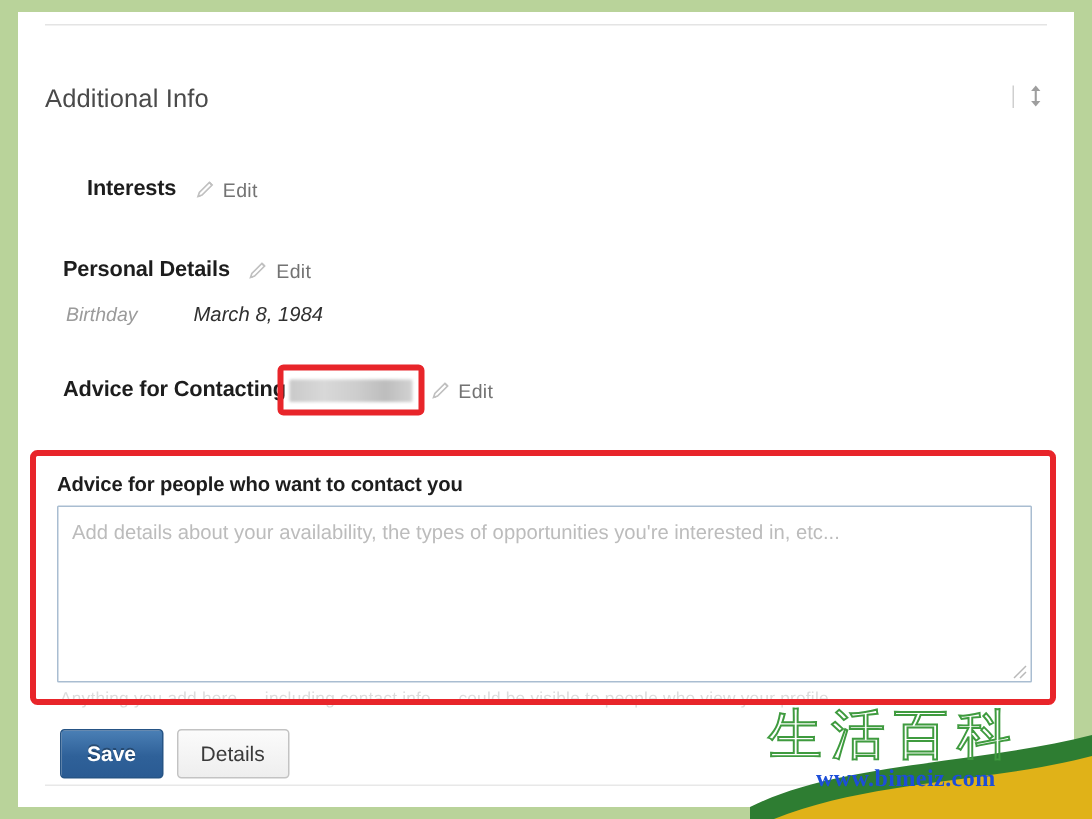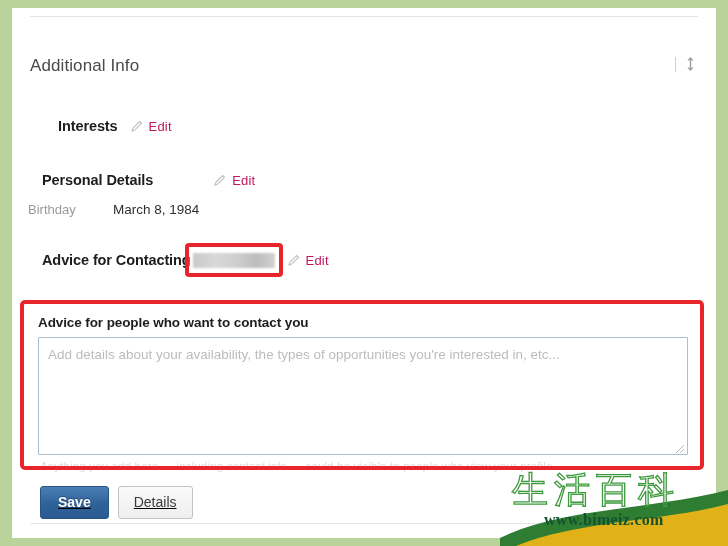--- a/index.html
+++ b/index.html
@@ -82,36 +82,37 @@
   }
   .edit-link {
     display: inline-flex;
     align-items: center;
     gap: 5px;
     margin-left: 12px;
     cursor: pointer;
   }
   .edit-label {
     font-size: 13px;
-    color: #be185d;
+    color: #737373;
     letter-spacing: 0.2px;
   }
   .pencil-icon svg { display: block; }
 
   #row-interests { top: 110px; margin-left: 16px; }
-  #row-personal  { top: 164px; gap: 48px; }
+  #row-personal  { top: 164px; }
   #row-advice    { top: 244px; }
 
   
   #birthday-row {
     position: absolute;
-    left: 16px;
+    left: 32px;
     top: 194px;
     display: flex;
     align-items: center;
+    font-style: italic;
   }
   #birthday-label {
     font-size: 13px;
     color: #9b9b9b;
     width: 85px;
   }
   #birthday-value {
     font-size: 13.5px;
     color: #303030;
   }
@@ -213,21 +214,20 @@
   }
 
   
   #actions {
     position: absolute;
     left: 28px;
     top: 478px;
     display: flex;
     align-items: center;
     gap: 9px;
-    text-decoration: underline;
   }
   #save-button {
     background: linear-gradient(180deg,#4a7fb5 0%, #2f6199 55%, #2a5b93 100%);
     border: 1px solid #265485;
     border-radius: 3px;
     color: #ffffff;
     font-family: "Liberation Sans", sans-serif;
     font-size: 14px;
     font-weight: bold;
     padding: 7px 17px 8px;
@@ -273,21 +273,21 @@
     -webkit-text-stroke: 1.3px #3f9b3f;
     font-family: "DejaVu Sans", sans-serif;
     white-space: nowrap;
   }
   #wm-url {
     position: absolute;
     left: 44px;
     top: 47px;
     font-size: 16px;
     font-weight: bold;
-    color: #14532d;
+    color: #1d4ed8;
     font-family: "Liberation Serif", serif;
     letter-spacing: 0.3px;
   }
   #wm-swoosh { position: absolute; left: 0; bottom: 0; }
 </style>
 </head>
 <body>
 
 <div id="page-frame">
 

